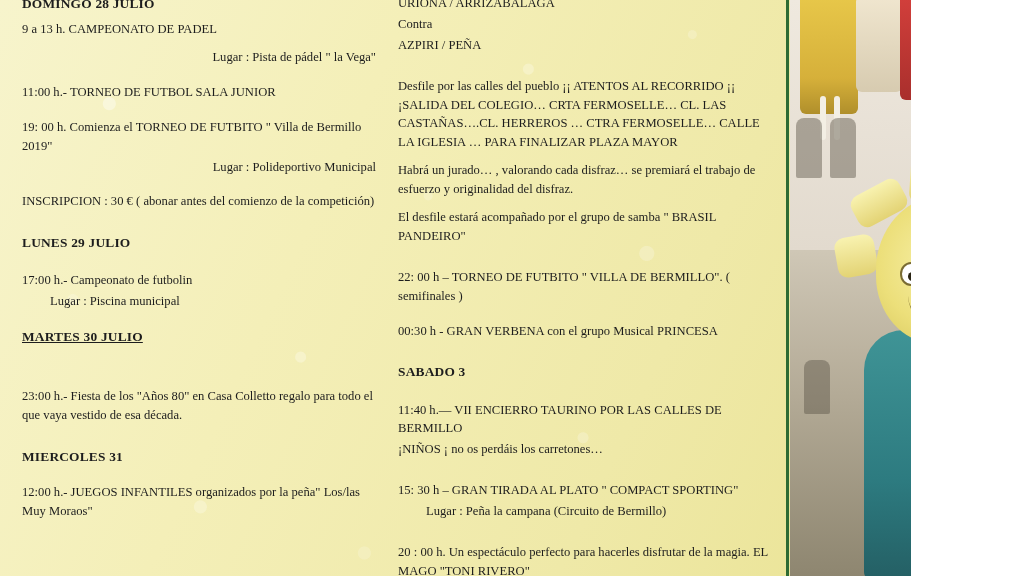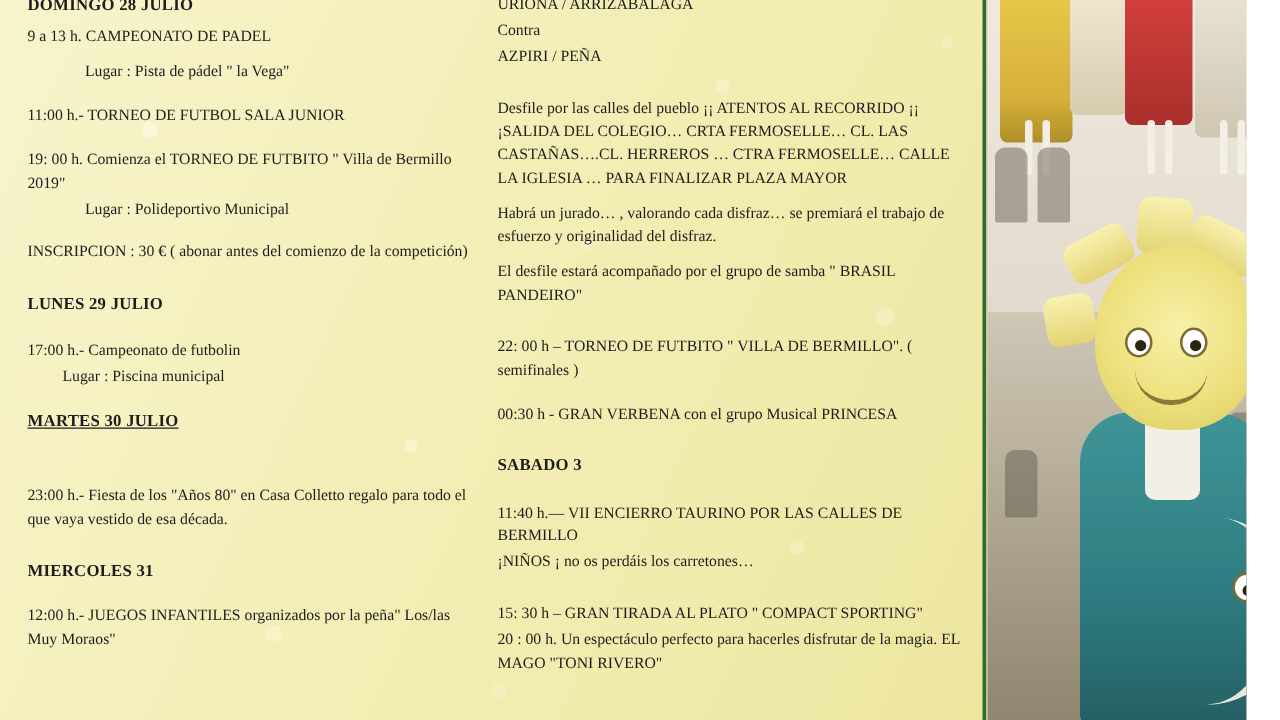--- a/index.html
+++ b/index.html
@@ -8,21 +8,21 @@
   }
   body {
     width: 1024px;
     height: 576px;
     overflow: hidden;
     background: #ffffff;
     font-family: "Liberation Serif", serif;
   }
   .page {
     position: relative;
-    width: 997px;
+    width: 911px;
     height: 576px;
     overflow: hidden;
     background: linear-gradient(115deg, #f7f4cc 0%, #f4efb8 35%, #efe9a8 70%, #eae394 100%);
   }
   
   .confetti {
     position: absolute;
     inset: 0;
     pointer-events: none;
     opacity: 0.5;
@@ -72,21 +72,21 @@
   }
   .day-heading {
     font-weight: bold;
     font-size: 13.4px;
     letter-spacing: 0.2px;
     margin: 0 0 6px 0;
   }
   .line {
     margin: 0 0 4px 0;
   }
-  .indent1 { padding-left: 46px; }
+  .indent1 { padding-left: 46px; text-align: right; }
   .indent2 { padding-left: 28px; }
   .tight { margin-bottom: 2px; }
   .gap-s { margin-bottom: 9px; }
   .gap-m { margin-bottom: 16px; }
   .gap-l { margin-bottom: 22px; }
   .clip-top {
     margin-top: -6px;
   }
   
   .photo {
@@ -251,20 +251,21 @@
       <div class="line gap-l"> El desfile estará acompañado por el grupo de samba " BRASIL PANDEIRO"</div>
 
       <div class="line gap-m">22: 00 h  – TORNEO DE FUTBITO " VILLA DE BERMILLO". ( semifinales )</div>
       <div class="line gap-l">00:30 h  - GRAN VERBENA con el grupo Musical PRINCESA</div>
 
       <div class="day-heading" style="margin-bottom:18px;">SABADO 3</div>
       <div class="line tight">11:40 h.—   VII ENCIERRO  TAURINO POR LAS CALLES  DE BERMILLO</div>
       <div class="line gap-l">¡NIÑOS ¡ no os perdáis los carretones…</div>
 
       <div class="line tight">15: 30 h – GRAN TIRADA AL PLATO " COMPACT SPORTING"</div>
+      <div class="line indent2 gap-l">Lugar : Peña la campana  (Circuito de Bermillo)</div>
 
       <div class="line tight">20 : 00 h.   Un espectáculo perfecto para hacerles disfrutar de la magia. EL MAGO "TONI RIVERO"</div>
 
     </div>
   </div>
 
   <div class="divider"></div>
 
   <div class="photo">
     <div class="photo-sky"></div>

